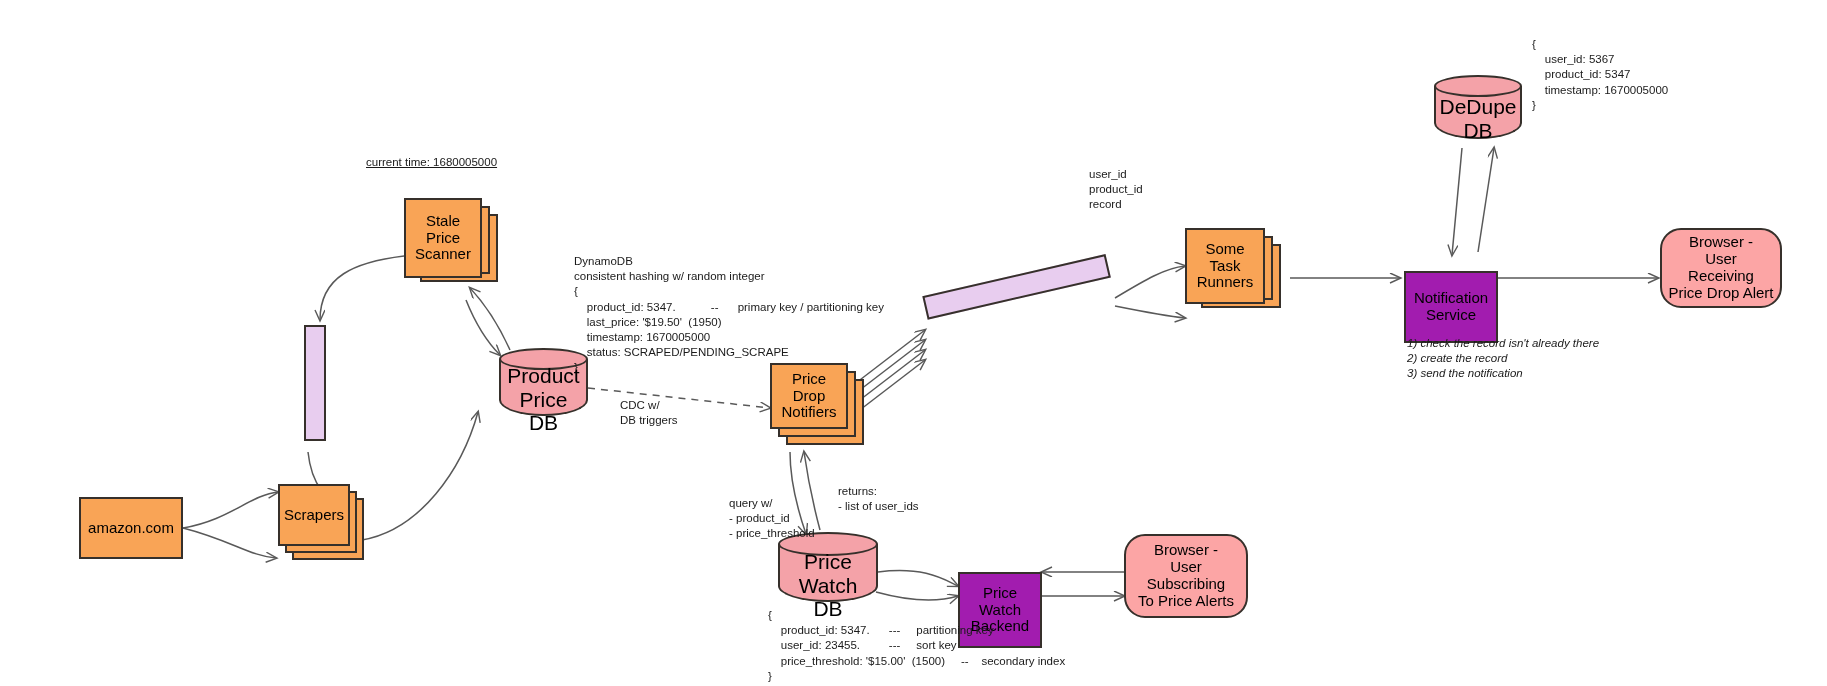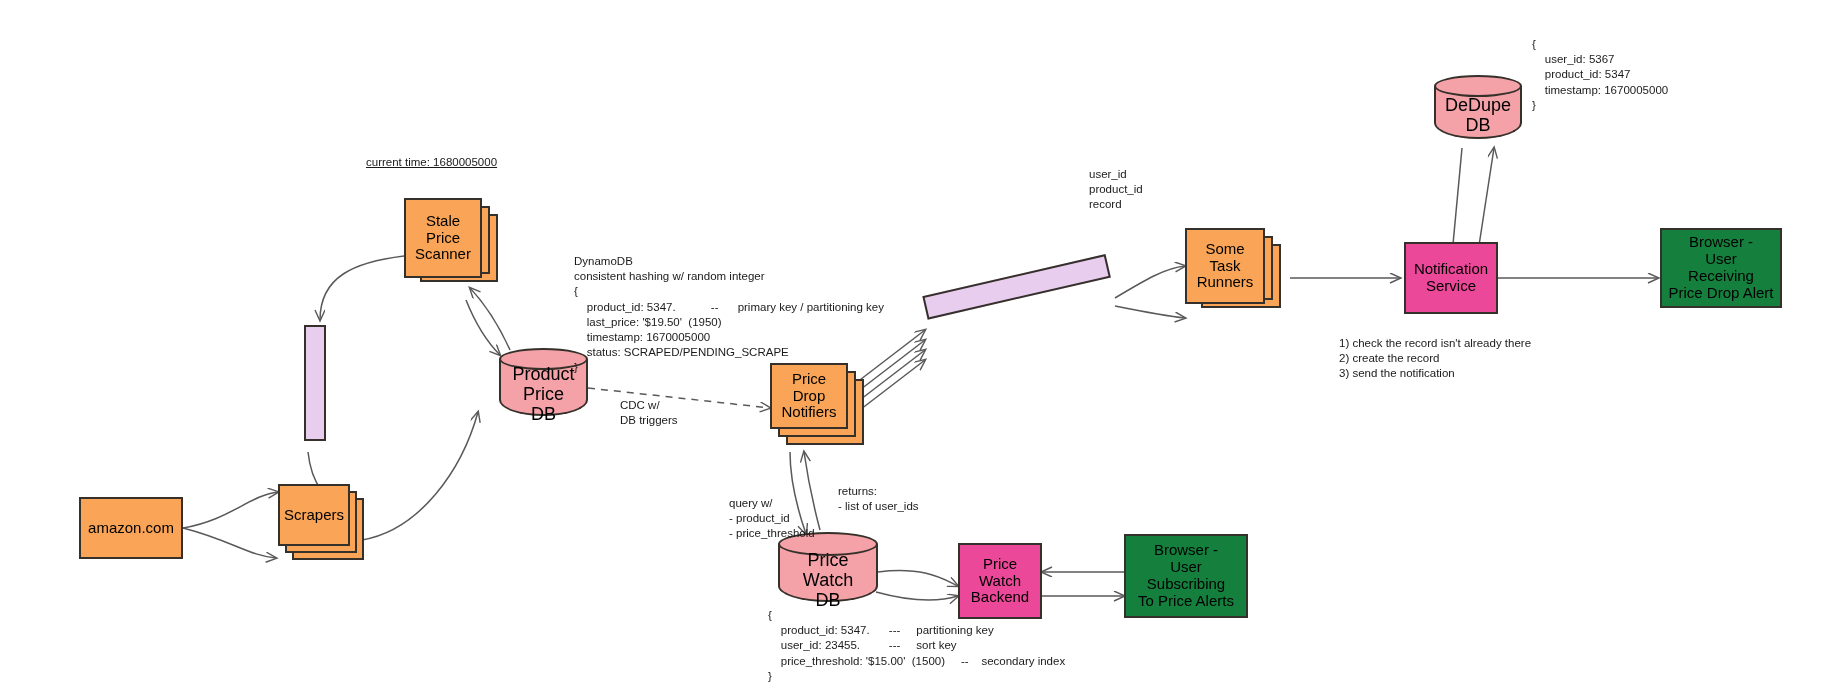--- a/index.html
+++ b/index.html
@@ -36,22 +36,22 @@
     line-height: 1.12;
     font-size: 15px;
     color: #000;
     white-space: pre-line;
   }
   .box {
     border: 2px solid #36302b;
   }
   .orange   { background: #f7a košík; }
   .orange   { background: #f9a456; }
-  .tan      { background: #ec4899; }
-  .green    { background: #15803d; }
+  .tan      { background: #a21caf; margin-top: 29px; }
+  .green    { background: #fca5a5; border-radius: 21px; }
   .purple   { background: #e8cdef; }
   .stackwrap {
     position: absolute;
   }
   .stackwrap .layer {
     position: absolute;
     box-sizing: border-box;
     border: 2px solid #36302b;
     background: #f9a456;
   }
@@ -91,21 +91,21 @@
     box-sizing: border-box;
     background: #f4a2a8;
     border: 2px solid #36302b;
     border-radius: 50% / 50%;
   }
   .cyl .lbl {
     position: absolute;
     left: 0;
     width: 100%;
     text-align: center;
-    font-size: 18px;
+    font-size: 21px;
     line-height: 1.12;
     white-space: pre-line;
     z-index: 3;
   }
   .note {
     position: absolute;
     font-size: 11.5px;
     line-height: 1.32;
     white-space: pre;
     color: #1a1a1a;
@@ -279,17 +279,17 @@
   <div class="note" style="left:1089px; top:167px;">user_id
 product_id
 record</div>
 
   <div class="note" style="left:1532px; top:37px;">{
     user_id: 5367
     product_id: 5347
     timestamp: 1670005000
 }</div>
 
-  <div class="note" style="left:1339px; top:336px;">1) check the record isn't already there
+  <div class="note" style="left:1407px; top:336px;font-style:italic;">1) check the record isn't already there
 2) create the record
 3) send the notification</div>
 
 </div>
 
 </body></html>

